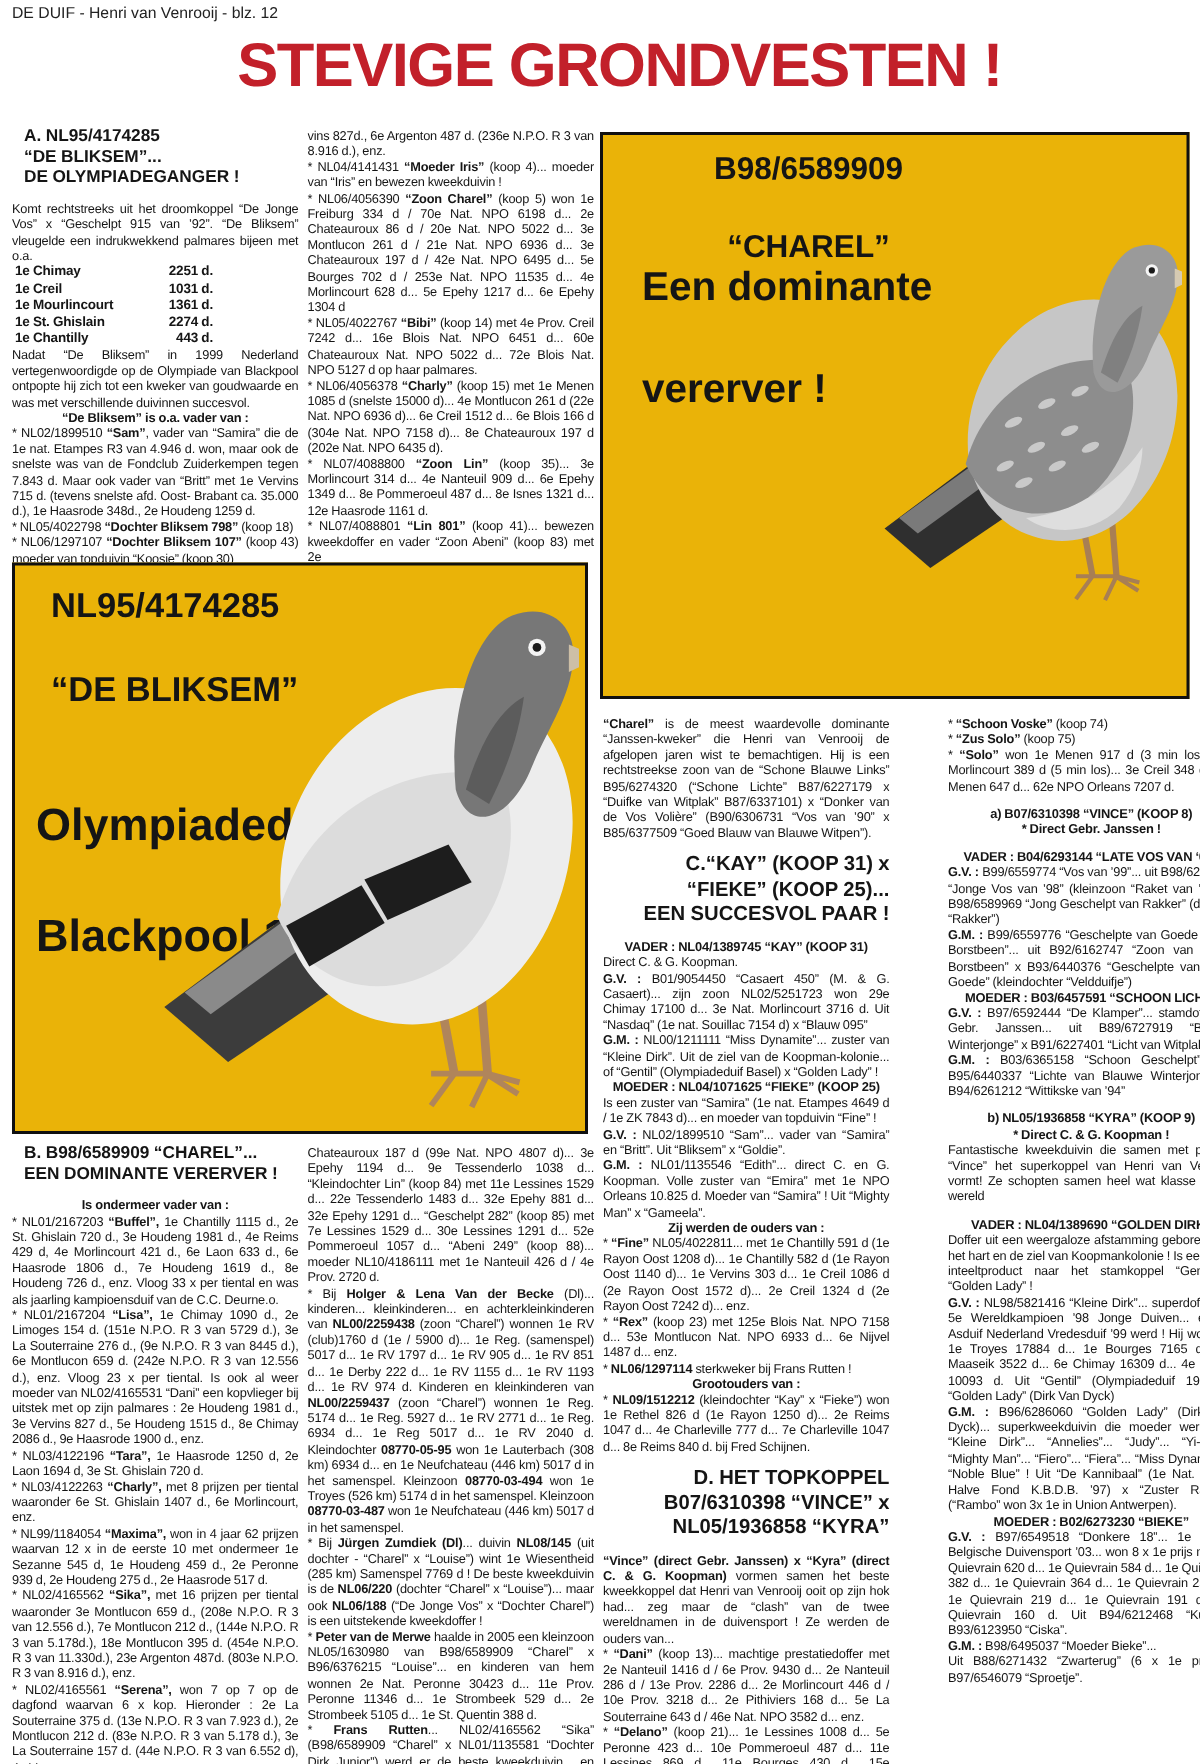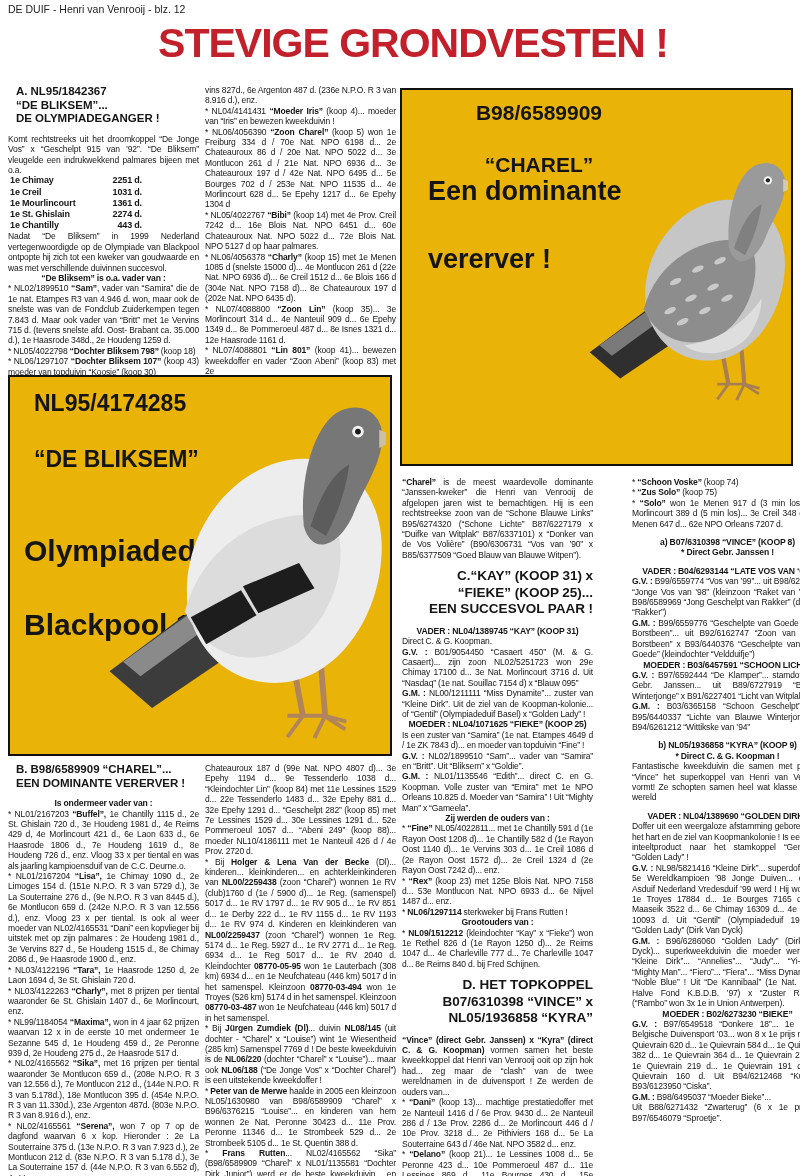--- a/index.html
+++ b/index.html
@@ -25,21 +25,21 @@
 </style>
 </head>
 <body>
 
 <div class="page">
 
   <div class="masthead">DE DUIF - Henri van Venrooij - blz. 12</div>
   <div class="title" style="color: rgb(194, 32, 42); padding-left: 13px;">STEVIGE GRONDVESTEN !</div>
 
   <div class="col" style="left:8px;top:85px;width:191px;height:290px;">
-      <div class="para h">A. NL95/1842367</div>
+      <div class="para h">A. NL95/4174285</div>
       <div class="para h">“DE BLIKSEM”...</div>
       <div class="para h">DE OLYMPIADEGANGER !</div>
       <div class="para sp"></div>
       <div class="para p">Komt rechtstreeks uit het droomkoppel “De Jonge Vos” x “Geschelpt 915 van ’92”. “De Bliksem” vleugelde een indrukwekkend palmares bijeen met o.a.</div>
       <div class="para row">
         <span class="lbl">1e Chimay</span>
         <span class="val">2251 d.</span>
       </div>
       <div class="para row">
         <span class="lbl">1e Creil</span>

